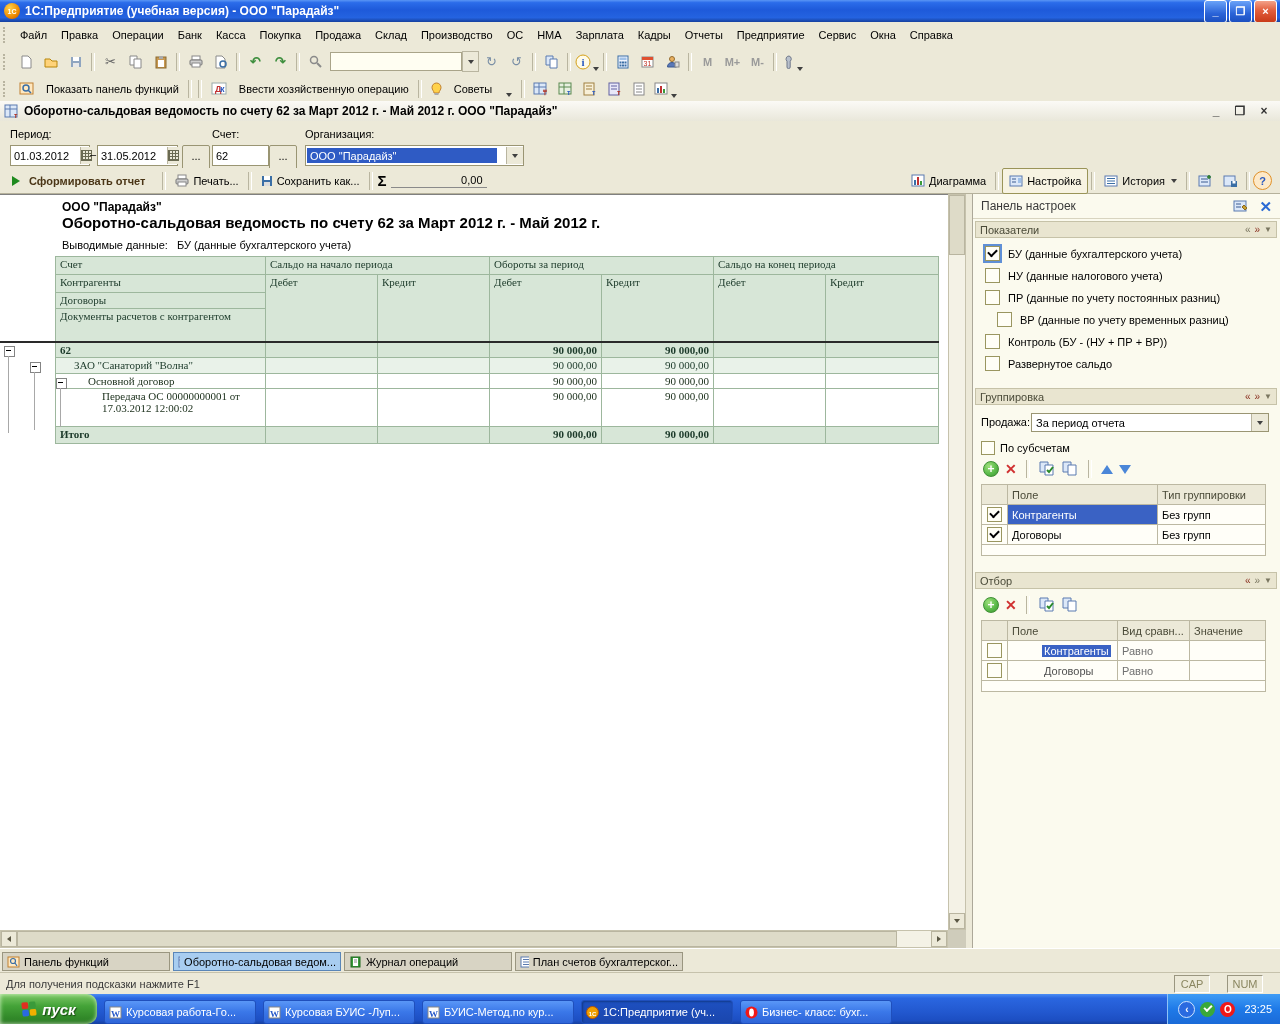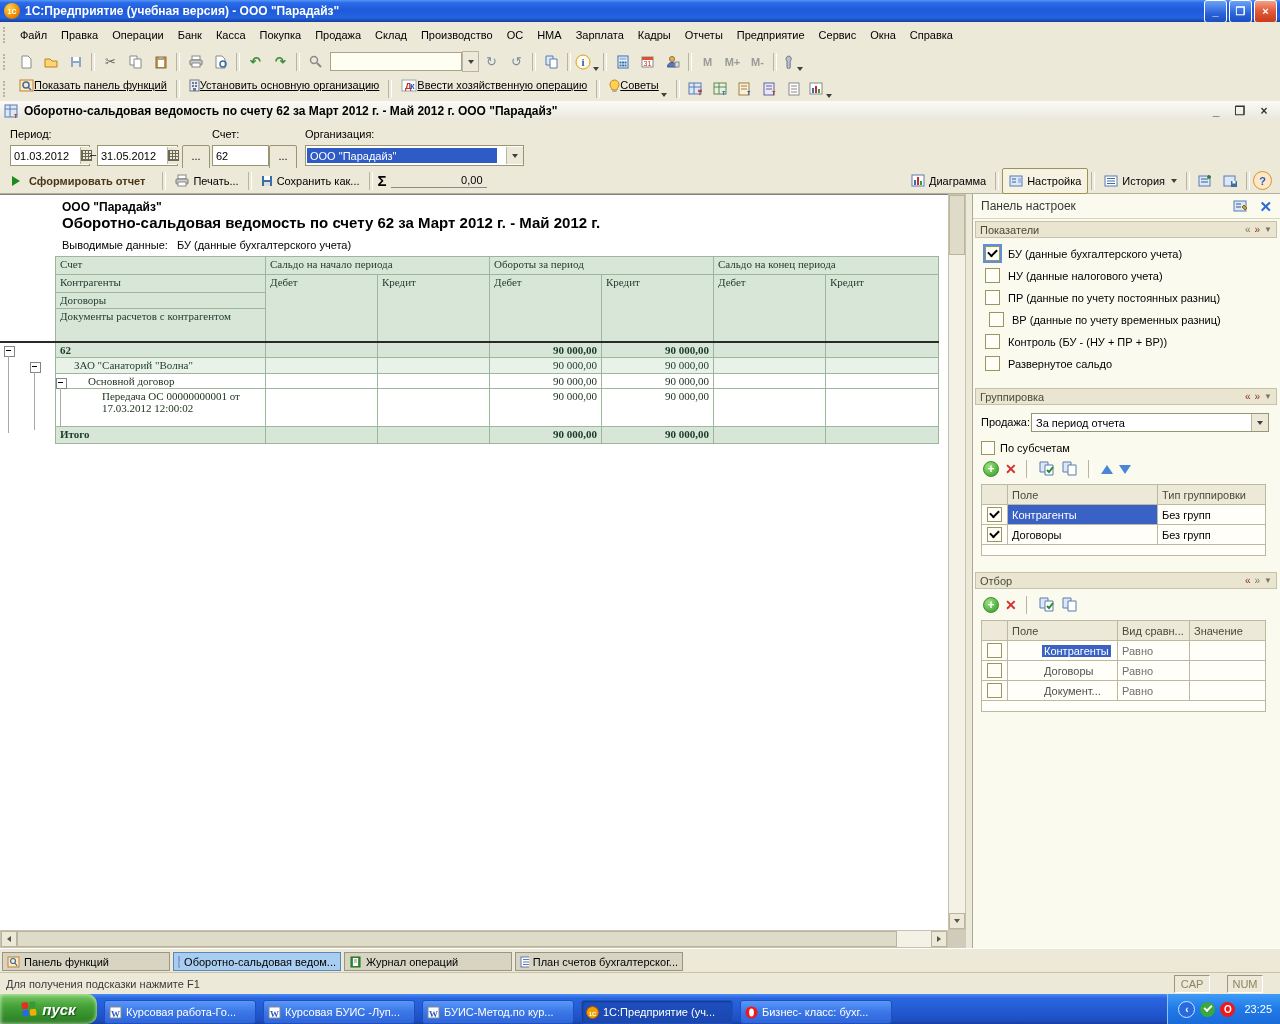--- a/index.html
+++ b/index.html
@@ -26,21 +26,21 @@
   .tb1{left:0;top:47px;width:1280px;height:29px;border-bottom:1px solid #e0dcc8;}
   .tb2{left:0;top:76px;width:1280px;height:25px;border-bottom:1px solid #d5d1ba;}
   .icon-btn{min-width:23px;height:22px;display:flex;align-items:center;justify-content:center;border:1px solid transparent;border-radius:2px;}
   .tsep{width:2px;height:18px;margin:0 3px;border-left:1px solid #b9b5a0;border-right:1px solid #fff;}
   .glyph{font-size:13px;color:#3f8f3f;font-weight:bold;line-height:1;}
   .glyph.gray{color:#7a8fa6;font-weight:normal;}
   .mem{color:#9a9a9a;font-weight:bold;font-size:11px;padding:0 3px;}
   .searchbox{width:130px;height:17px;background:#fffef2;border:1px solid #a9a489;margin-left:2px;}
   .ddbtn{width:15px;height:19px;display:flex;align-items:center;justify-content:center;background:#ece9d8;border:1px solid #b9b5a0;}
   .tri-d{width:0;height:0;border-left:3px solid transparent;border-right:3px solid transparent;border-top:4px solid #404040;}
-  .tb-btn{display:flex;gap:0;padding:2px 5px;height:20px;border:1px solid transparent;text-decoration:underline;}
+  .tb-btn{display:flex;align-items:center;gap:12px;padding:2px 5px;height:20px;border:1px solid transparent;}
   .tinytri{width:0;height:0;border-left:3px solid transparent;border-right:3px solid transparent;border-top:4px solid #404040;margin-left:2px;align-self:flex-end;margin-bottom:2px;}
   
   .childtitle{left:0;top:101px;width:1280px;height:20px;background:linear-gradient(180deg,#fdfdfa,#ecead e0);
     background:linear-gradient(180deg,#fbfaf6,#e9e7da);border-bottom:1px solid #c6c2ac;
     display:flex;align-items:center;font-weight:bold;font-size:12px;}
   .mdi-btns{margin-left:auto;display:flex;gap:8px;padding-right:8px;font-weight:bold;color:#333;}
   .mdi-b{width:16px;height:14px;display:flex;align-items:center;justify-content:center;font-size:12px;}
   .filterbar{left:0;top:121px;width:1280px;height:47px;background:#ece9d8;}
   .flabel{position:absolute;top:7px;color:#000;}
   .field{position:absolute;top:24px;height:19px;background:#fff;border:1px solid #9a9573;display:flex;align-items:center;gap:8px;}
@@ -328,33 +328,20 @@
   <span class="grip"></span>
   <span class="tb-btn">
     <svg width="15" height="13">
         <rect x="1" y="1" width="13" height="11" fill="#ffe8c0" stroke="#c08030"></rect>
         <circle cx="7" cy="6" r="3" fill="none" stroke="#3a6ea5" stroke-width="1.5"></circle>
         <line x1="9" y1="8" x2="12" y2="11" stroke="#3a6ea5" stroke-width="1.5"></line>
       </svg>
     <span>Показать панель функций</span>
   </span>
   <span class="tsep"></span>
-  <span class="tb-btn">
-    <svg width="11" height="13">
-        <rect x="1" y="1" width="9" height="11" fill="#e8eef8" stroke="#70788a"></rect>
-        <g fill="#70788a">
-          <rect x="3" y="3" width="2" height="2"></rect>
-          <rect x="6" y="3" width="2" height="2"></rect>
-          <rect x="3" y="6" width="2" height="2"></rect>
-          <rect x="6" y="6" width="2" height="2"></rect>
-          <rect x="4" y="9" width="3" height="3"></rect>
-        </g>
-      </svg>
-    <span>Установить основную организацию</span>
-  </span>
   <span class="tsep"></span>
   <span class="tb-btn">
     <svg width="16" height="13">
         <rect x="1" y="1" width="14" height="11" fill="#fff" stroke="#9aa"></rect>
         <text x="4" y="10" font-size="9" font-weight="bold" fill="#c03030" font-family="Liberation Sans,sans-serif">Д</text>
         <text x="9" y="10" font-size="9" font-weight="bold" fill="#2a5ac0" font-family="Liberation Sans,sans-serif">к</text>
       </svg>
     <span>Ввести хозяйственную операцию</span>
   </span>
   <span class="tsep"></span>
@@ -682,21 +669,21 @@
     <span>БУ (данные бухгалтерского учета)</span>
   </div>
   <div class="chk-row" style="left:12px;top:74px;">
     <span class="cb"></span>
     <span>НУ (данные налогового учета)</span>
   </div>
   <div class="chk-row" style="left:12px;top:96px;">
     <span class="cb"></span>
     <span>ПР (данные по учету постоянных разниц)</span>
   </div>
-  <div class="chk-row" style="left:16px;top:118px;align-items:center;">
+  <div class="chk-row" style="left:24px;top:118px;align-items:center;">
     <span class="cb"></span>
     <span>ВР (данные по учету временных разниц)</span>
   </div>
   <div class="chk-row" style="left:12px;top:140px;">
     <span class="cb"></span>
     <span>Контроль (БУ - (НУ + ПР + ВР))</span>
   </div>
   <div class="chk-row" style="left:12px;top:162px;">
     <span class="cb"></span>
     <span>Развернутое сальдо</span>
@@ -815,28 +802,20 @@
       <td></td>
     </tr>
     <tr>
       <td>
             <span class="cb" style="display:block;margin:0 auto;"></span>
           </td>
       <td style="padding-left:36px;color:#505050;">Договоры</td>
       <td style="color:#707070;">Равно</td>
       <td></td>
     </tr>
-    <tr>
-      <td>
-            <span class="cb" style="display:block;margin:0 auto;"></span>
-          </td>
-      <td style="padding-left:36px;color:#505050;">Документ...</td>
-      <td style="color:#707070;">Равно</td>
-      <td></td>
-    </tr>
     <tr style="height:8px;">
           <td colspan="4" style="height:8px;"></td>
         </tr>
   </tbody>
     </table>
 </div>
 
 <div class="abs tabsbar">
   <span class="wtab">
     <svg width="13" height="12">

